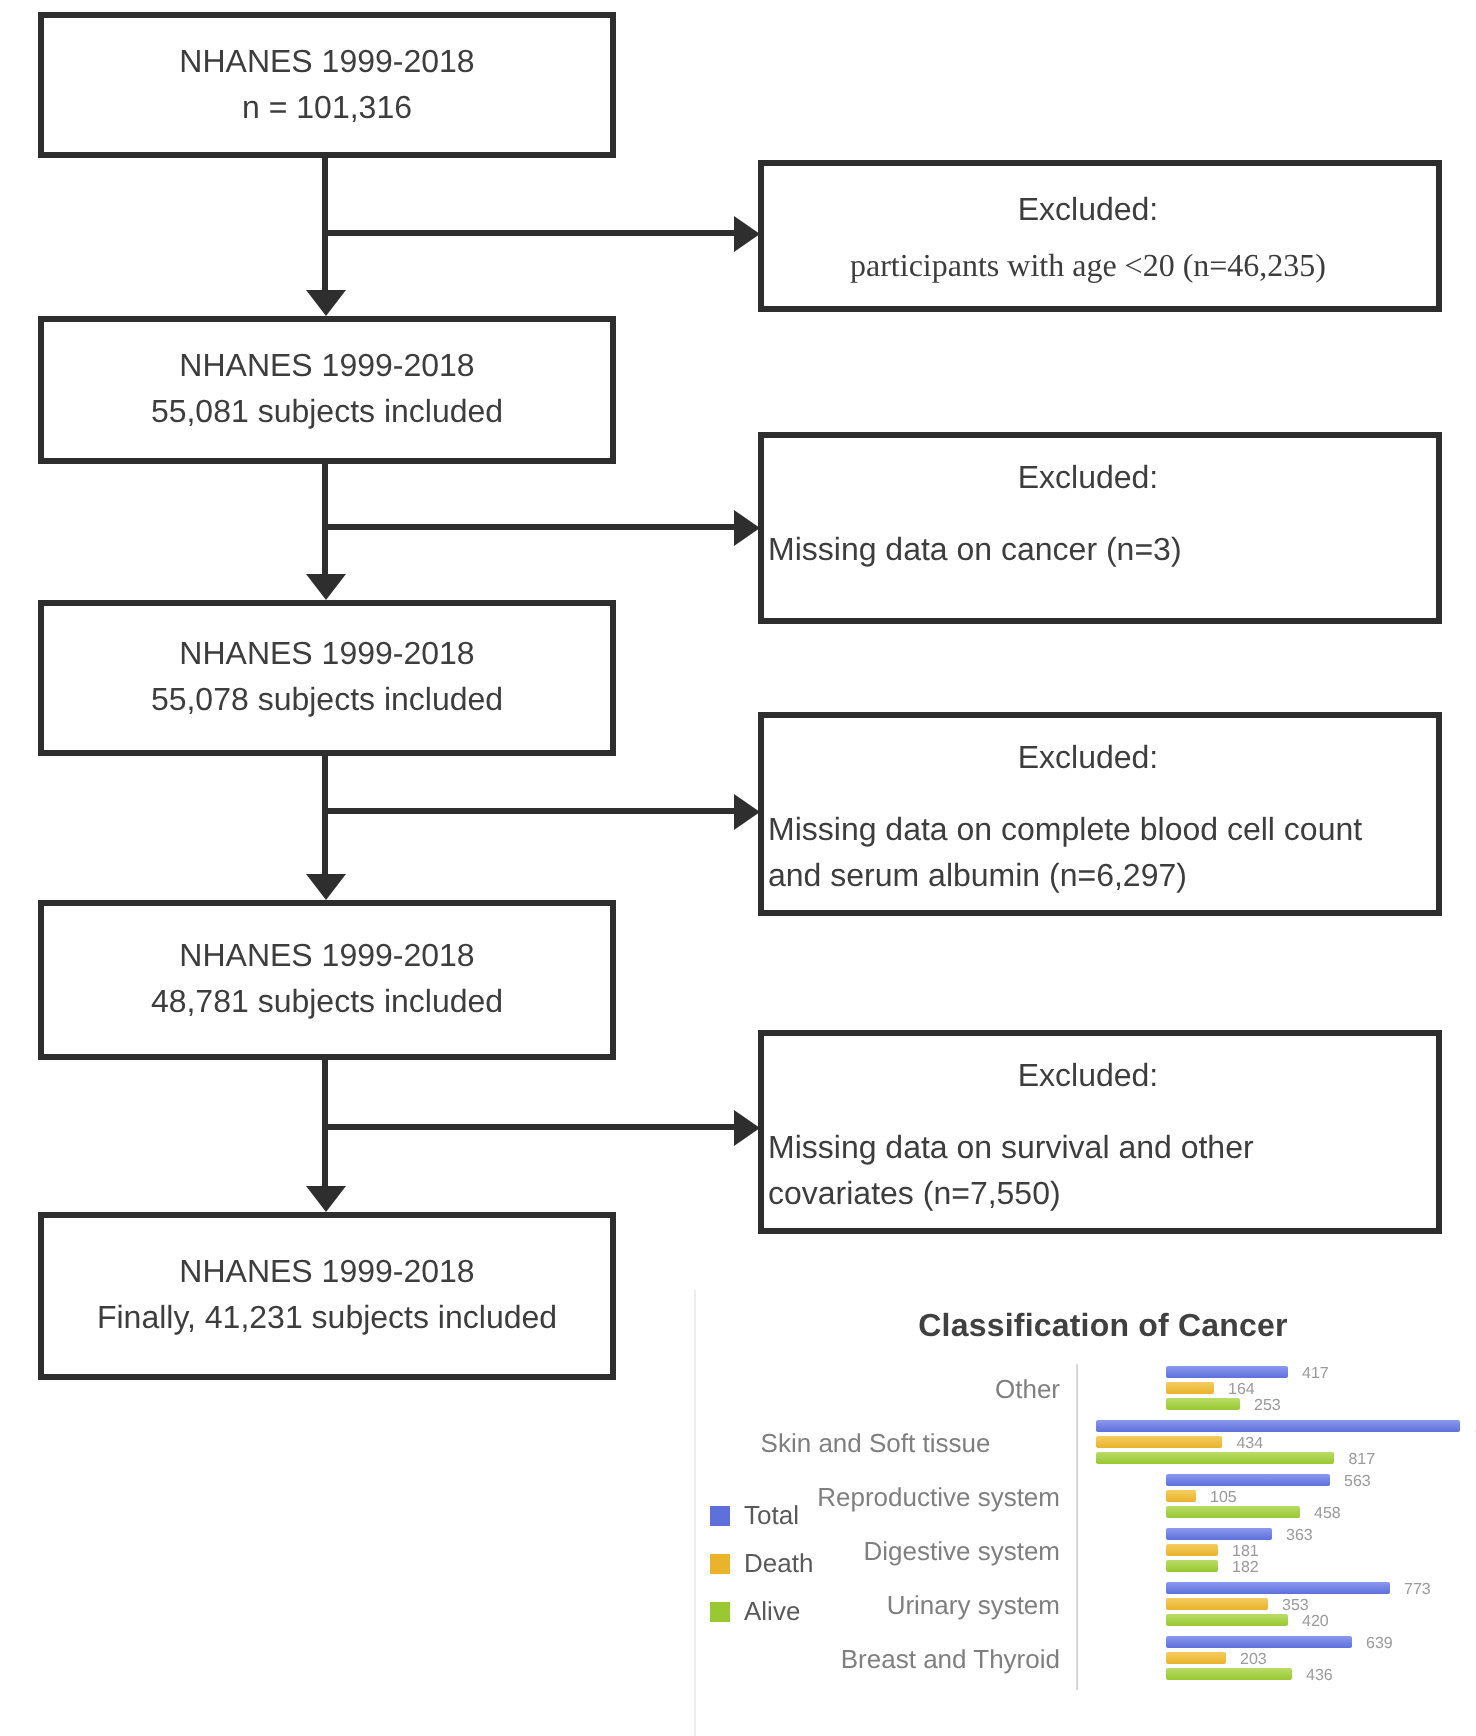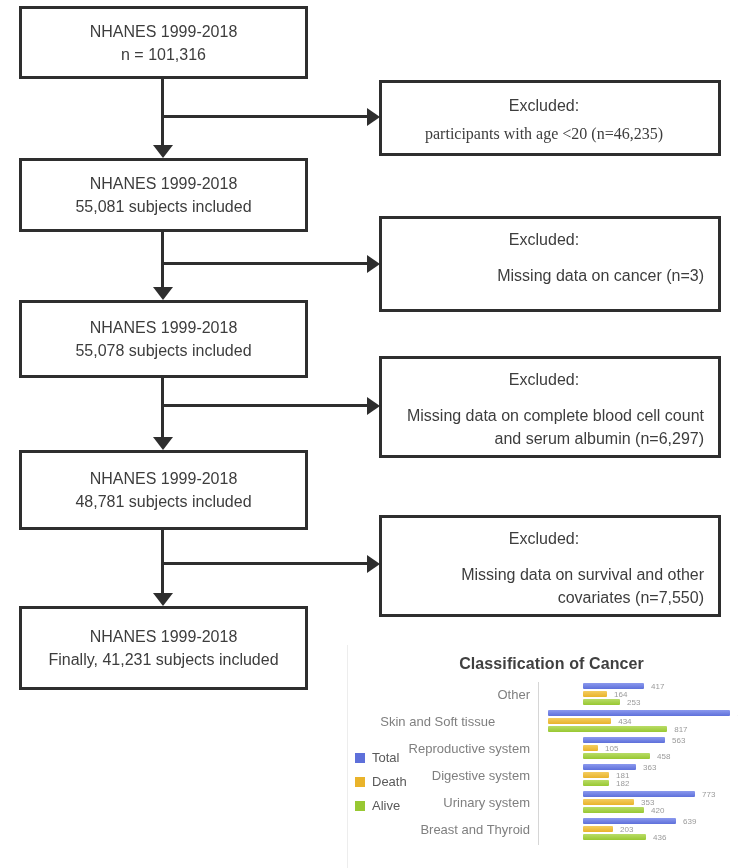--- a/index.html
+++ b/index.html
@@ -28,21 +28,21 @@
     font-size:16px;line-height:23px;color:#3d3d3d;
     padding:9px 14px 6px 2px;
   }
   .e1{left:363px;top:80px;width:342px;height:76px;display:flex;flex-direction:column;justify-content:center;}
   .e2{left:363px;top:216px;width:342px;height:96px;}
   .e3{left:363px;top:356px;width:342px;height:102px;}
   .e4{left:363px;top:515px;width:342px;height:102px;}
   .etitle{text-align:center;}
   .e1 .etitle{margin-bottom:5px;}
   .e2 .etitle,.e3 .etitle,.e4 .etitle{margin-bottom:13px;}
-  .edetail{text-align:right;}
+  .edetail{text-align:left;}
   .e1 .edetail{text-align:center;font-family:Liberation Serif, serif;}
 
   
   .vline{position:absolute;left:145px;width:3px;background:#2e2e2e;}
   #v1{top:79px;height:66px;}
   #v2{top:232px;height:55px;}
   #v3{top:378px;height:59px;}
   #v4{top:530px;height:63px;}
   .hline{position:absolute;left:146px;width:206px;height:3px;background:#2e2e2e;}
   #h1{top:115px;} #h2{top:262px;} #h3{top:404px;} #h4{top:562px;}

